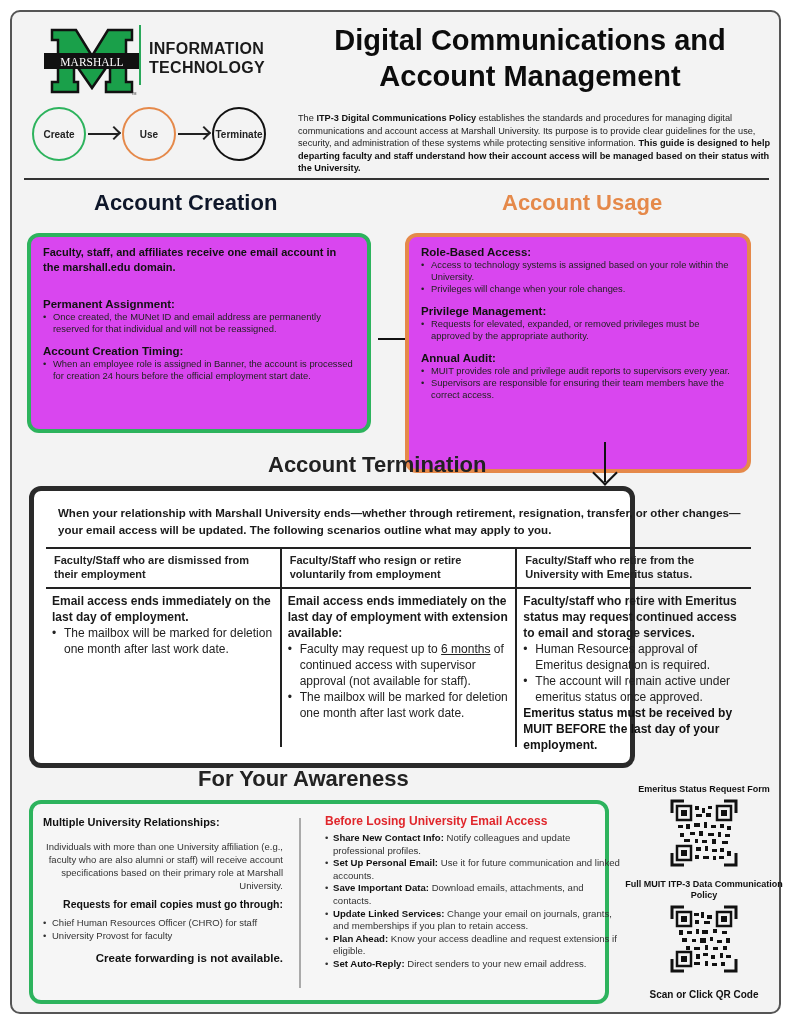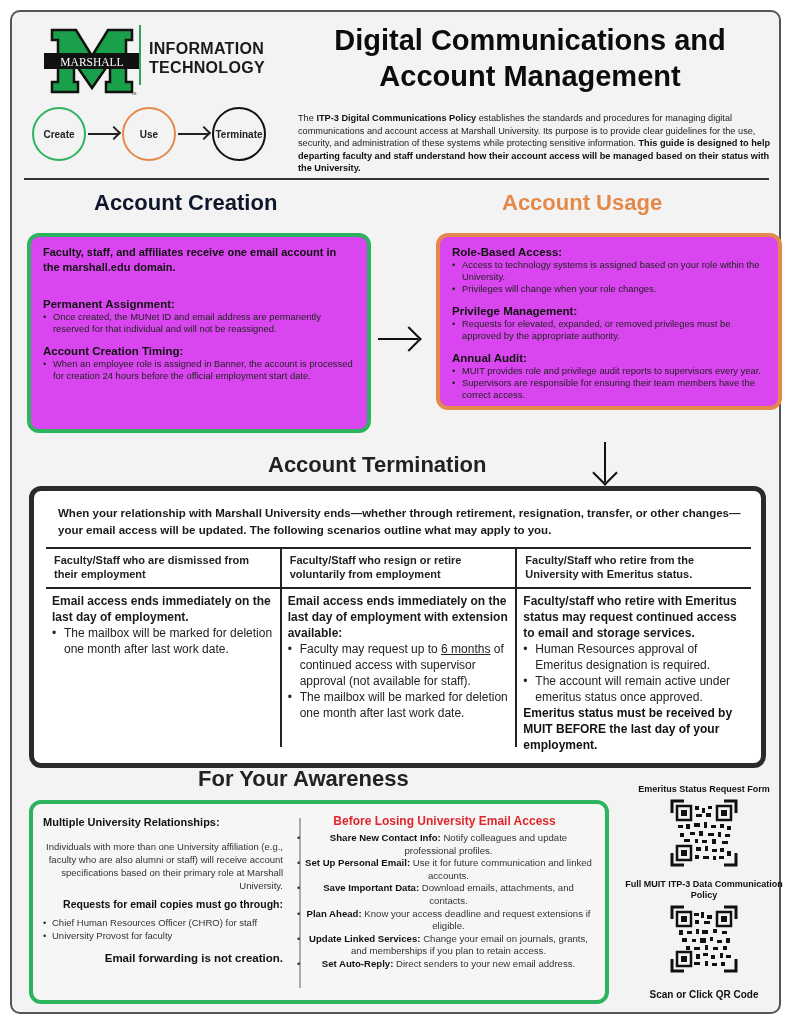--- a/index.html
+++ b/index.html
@@ -42,21 +42,21 @@
   .card ul { list-style: none; margin-bottom: 9px; }
   .card li { position: relative; padding-left: 10px; font-size: 9.4px; line-height: 12px; color: #222; }
   .card li::before { content: "•"; position: absolute; left: 0; top: 0; }
 
   .arrow-right { position: absolute; left: 366px; top: 326px; width: 40px; height: 2px; background: #111; }
   .arrow-right::after { content: ""; position: absolute; right: 0; top: -8px; width: 16px; height: 16px; border-top: 2px solid #111; border-right: 2px solid #111; transform: rotate(45deg); }
   .arrow-down { position: absolute; left: 592px; top: 430px; width: 2px; height: 40px; background: #111; }
   .arrow-down::after { content: ""; position: absolute; left: -8px; bottom: 0; width: 16px; height: 16px; border-right: 2px solid #111; border-bottom: 2px solid #111; transform: rotate(45deg); }
 
   
-  .term-box { position: absolute; left: 17px; top: 474px; width: 737px; height: 282px; border: 5px solid #2a2a2a; border-radius: 12px; background: #fff; }
+  .term-box { position: absolute; left: 17px; top: 474px; width: 606px; height: 282px; border: 5px solid #2a2a2a; border-radius: 12px; background: #fff; }
   .term-intro { position: absolute; left: 24px; top: 14px; width: 690px; font-size: 11.5px; line-height: 17px; font-weight: 600; color: #1a1a1a; }
   .term-table { position: absolute; left: 12px; top: 56px; width: 705px; }
   .term-header { display: flex; border-top: 2px solid #222; border-bottom: 2px solid #222; height: 42px; }
   .term-header div { flex: 1; padding: 4px 8px; font-size: 11px; font-weight: 700; line-height: 14px; color: #222; border-left: 2px solid #222; }
   .term-header div:first-child { border-left: none; }
   .term-cols { display: flex; height: 158px; }
   .term-col { flex: 1; padding: 4px 6px; border-left: 2px solid #222; }
   .term-col:first-child { border-left: none; }
   .term-col .lead { font-size: 12px; font-weight: 700; line-height: 16px; color: #1a1a1a; }
   .term-col ul { list-style: none; }
@@ -69,21 +69,21 @@
   .aware-box { position: absolute; left: 17px; top: 788px; width: 580px; height: 204px; border: 4px solid #2db35d; border-radius: 12px; background: #f6f6f6; }
   .aware-left { position: absolute; left: 10px; top: 12px; width: 240px; }
   .aware-left h4 { font-size: 11px; font-weight: 700; margin-bottom: 12px; color: #111; }
   .aware-left p { font-size: 9.5px; line-height: 13px; color: #333; margin-bottom: 6px; text-align: right; }
   .aware-left .sub { font-size: 10.5px; font-weight: 700; color: #111; line-height: 13px; }
   .aware-left ul { list-style: none; margin-bottom: 10px; }
   .aware-left li { position: relative; padding-left: 9px; font-size: 9.5px; line-height: 12.5px; color: #333; }
   .aware-left li::before { content: "•"; position: absolute; left: 0; }
   .aware-left .final { font-size: 11.5px; font-weight: 700; color: #111; }
   .aware-divider { position: absolute; left: 266px; top: 14px; width: 2px; height: 170px; background: #aaa; }
-  .aware-right { position: absolute; left: 264px; top: 10px; width: 295px; text-align: center; }
+  .aware-right { position: absolute; left: 292px; top: 10px; width: 295px; }
   .aware-right h4 { font-size: 12px; font-weight: 700; color: #e0262b; margin-bottom: 4px; }
   .aware-right ul { list-style: none; }
   .aware-right li { position: relative; padding-left: 8px; font-size: 9.6px; line-height: 12.6px; color: #333; }
   .aware-right li::before { content: "•"; position: absolute; left: 0; }
   .aware-right li b { color: #111; }
 
   .qr-area { position: absolute; left: 612px; top: 772px; width: 160px; text-align: center; }
   .qr-label { font-size: 9px; font-weight: 700; line-height: 11px; color: #111; }
   .qr { width: 68px; height: 68px; margin: 4px auto 8px; position: relative; }
   .qr-foot { font-size: 10px; font-weight: 700; color: #111; margin-top: 4px; }
@@ -138,21 +138,21 @@
       </ul>
     <h4 style="margin-top:6px">Account Creation Timing:</h4>
     <ul>
         <li>When an employee role is assigned in Banner, the account is processed for creation 24 hours before the official employment start date.</li>
       </ul>
   </div>
 
   <div class="arrow-right"></div>
 
   <h2 class="sec-title orange" style="left:490px; top:178px;">Account Usage</h2>
-  <div class="card card-orange" style="left:424px; top:221px; width:346px; height:177px;">
+  <div class="card card-orange" style="left:393px; top:221px; width:346px; height:240px;">
     <h4>Role-Based Access:</h4>
     <ul>
       <li>Access to technology systems is assigned based on your role within the University.</li>
       <li>Privileges will change when your role changes.</li>
     </ul>
     <h4>Privilege Management:</h4>
     <ul>
         <li>Requests for elevated, expanded, or removed privileges must be approved by the appropriate authority.</li>
       </ul>
     <h4>Annual Audit:</h4>
@@ -202,31 +202,31 @@
   <h2 class="sec-title dark" style="left:186px; top:754px;">For Your Awareness</h2>
   <div class="aware-box">
     <div class="aware-left">
       <h4>Multiple University Relationships:</h4>
       <p>Individuals with more than one University affiliation (e.g., faculty who are also alumni or staff) will receive account specifications based on their primary role at Marshall University.</p>
       <p class="sub">Requests for email copies must go through:</p>
       <ul>
         <li>Chief Human Resources Officer (CHRO) for staff</li>
         <li>University Provost for faculty</li>
       </ul>
-      <p class="final">Email forwarding is not creation.</p>
+      <p class="final">Create forwarding is not available.</p>
     </div>
     <div class="aware-divider"></div>
     <div class="aware-right">
       <h4>Before Losing University Email Access</h4>
       <ul>
         <li><b>Share New Contact Info:</b><span> Notify colleagues and update professional profiles.</span></li>
         <li><b>Set Up Personal Email:</b><span> Use it for future communication and linked accounts.</span></li>
         <li><b>Save Important Data:</b><span> Download emails, attachments, and contacts.</span></li>
+        <li><b>Update Linked Services:</b><span> Change your email on journals, grants, and memberships if you plan to retain access.</span></li>
         <li><b>Plan Ahead:</b><span> Know your access deadline and request extensions if eligible.</span></li>
-        <li><b>Update Linked Services:</b><span> Change your email on journals, grants, and memberships if you plan to retain access.</span></li>
         <li><b>Set Auto-Reply:</b><span> Direct senders to your new email address.</span></li>
       </ul>
     </div>
   </div>
 
   <div class="qr-area">
     <p class="qr-label">Emeritus Status Request Form</p>
     <svg class="qr" viewBox="0 0 68 68">
       <path d="M2,14 V2 H14 M54,2 H66 V14 M2,54 V66 H14 M66,54 V66 H54" stroke="#111" stroke-width="3" fill="none"></path>
       <rect x="7" y="7" width="14" height="14" fill="none" stroke="#111" stroke-width="2.5"></rect>

